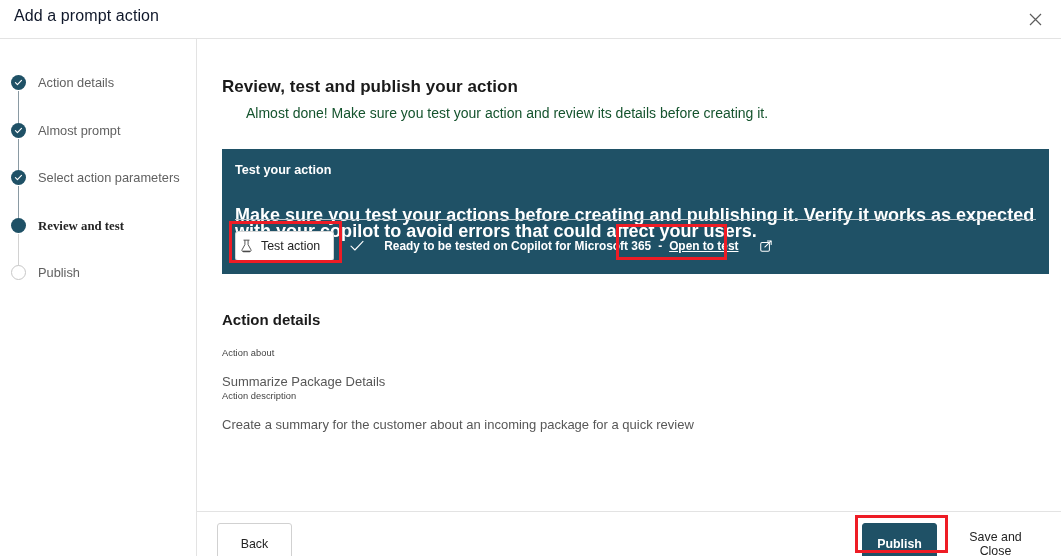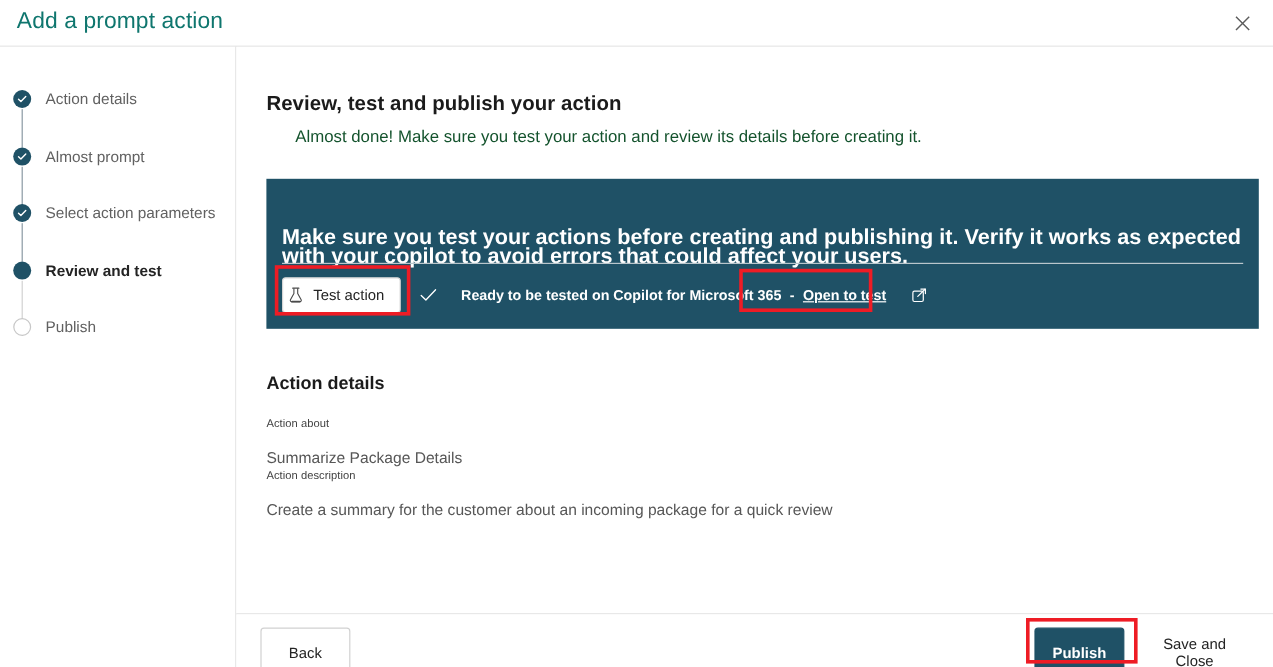--- a/index.html
+++ b/index.html
@@ -22,23 +22,23 @@
   .header {
     position: absolute;
     left: 0; top: 0;
     width: 1061px; height: 38px;
     display: flex;
     align-items: center;
   }
   .dialog-title {
     position: absolute;
     left: 14px; top: 7px;
-    font-size: 19px;
+    font-size: 16px;
     font-weight: 400;
-    color: #0f766e;
+    color: #0f172a;
     letter-spacing: 0.1px;
   }
   .close-btn {
     position: absolute;
     right: 10px; top: 4px;
     width: 32px; height: 30px;
     display: flex; align-items: center; justify-content: center;
     cursor: pointer;
     background: transparent;
     border: none;
@@ -119,20 +119,21 @@
     margin-left: 10px;
     font-size: 12.8px;
     color: #616161;
     line-height: 16px;
     padding-top: 0px;
     white-space: nowrap;
   }
   .step-label.current {
     color: #242424;
     font-weight: 700;
+    font-family: Liberation Serif, serif;
   }
 
   
   .content {
     position: absolute;
     left: 197px; top: 39px;
     width: 864px; height: 472px;
     background: #ffffff;
   }
   .page-heading {
@@ -388,20 +389,21 @@
     </div>
   </div>
   <div class="sidebar-divider"></div>
 
   <div class="content">
 
     <div class="page-heading">Review, test and publish your action</div>
     <div class="page-sub">Almost done! Make sure you test your action and review its details before creating it.</div>
 
     <div class="test-panel">
+      <div class="test-panel-title">Test your action</div>
       <div class="test-panel-desc">Make sure you test your actions before creating and publishing it. Verify it works as expected with your copilot to avoid errors that could affect your users.</div>
       <div class="panel-hr"></div>
 
       <div class="panel-actions">
         <button class="test-action-btn">
           <span>
             <svg width="13" height="14" viewBox="0 0 14 15">
               <path d="M5.3 1.2 L5.3 6.0 L2.2 11.6 C1.8 12.4 2.3 13.3 3.2 13.3 L10.8 13.3 C11.7 13.3 12.2 12.4 11.8 11.6 L8.7 6.0 L8.7 1.2" stroke="#4a4a4a" stroke-width="1" fill="none" stroke-linejoin="round"></path>
               <path d="M4.2 1.2 L9.8 1.2" stroke="#4a4a4a" stroke-width="1" stroke-linecap="round"></path>
               <path d="M3.6 13.3 L10.4 13.3" stroke="#4a4a4a" stroke-width="1.6" stroke-linecap="round"></path>

